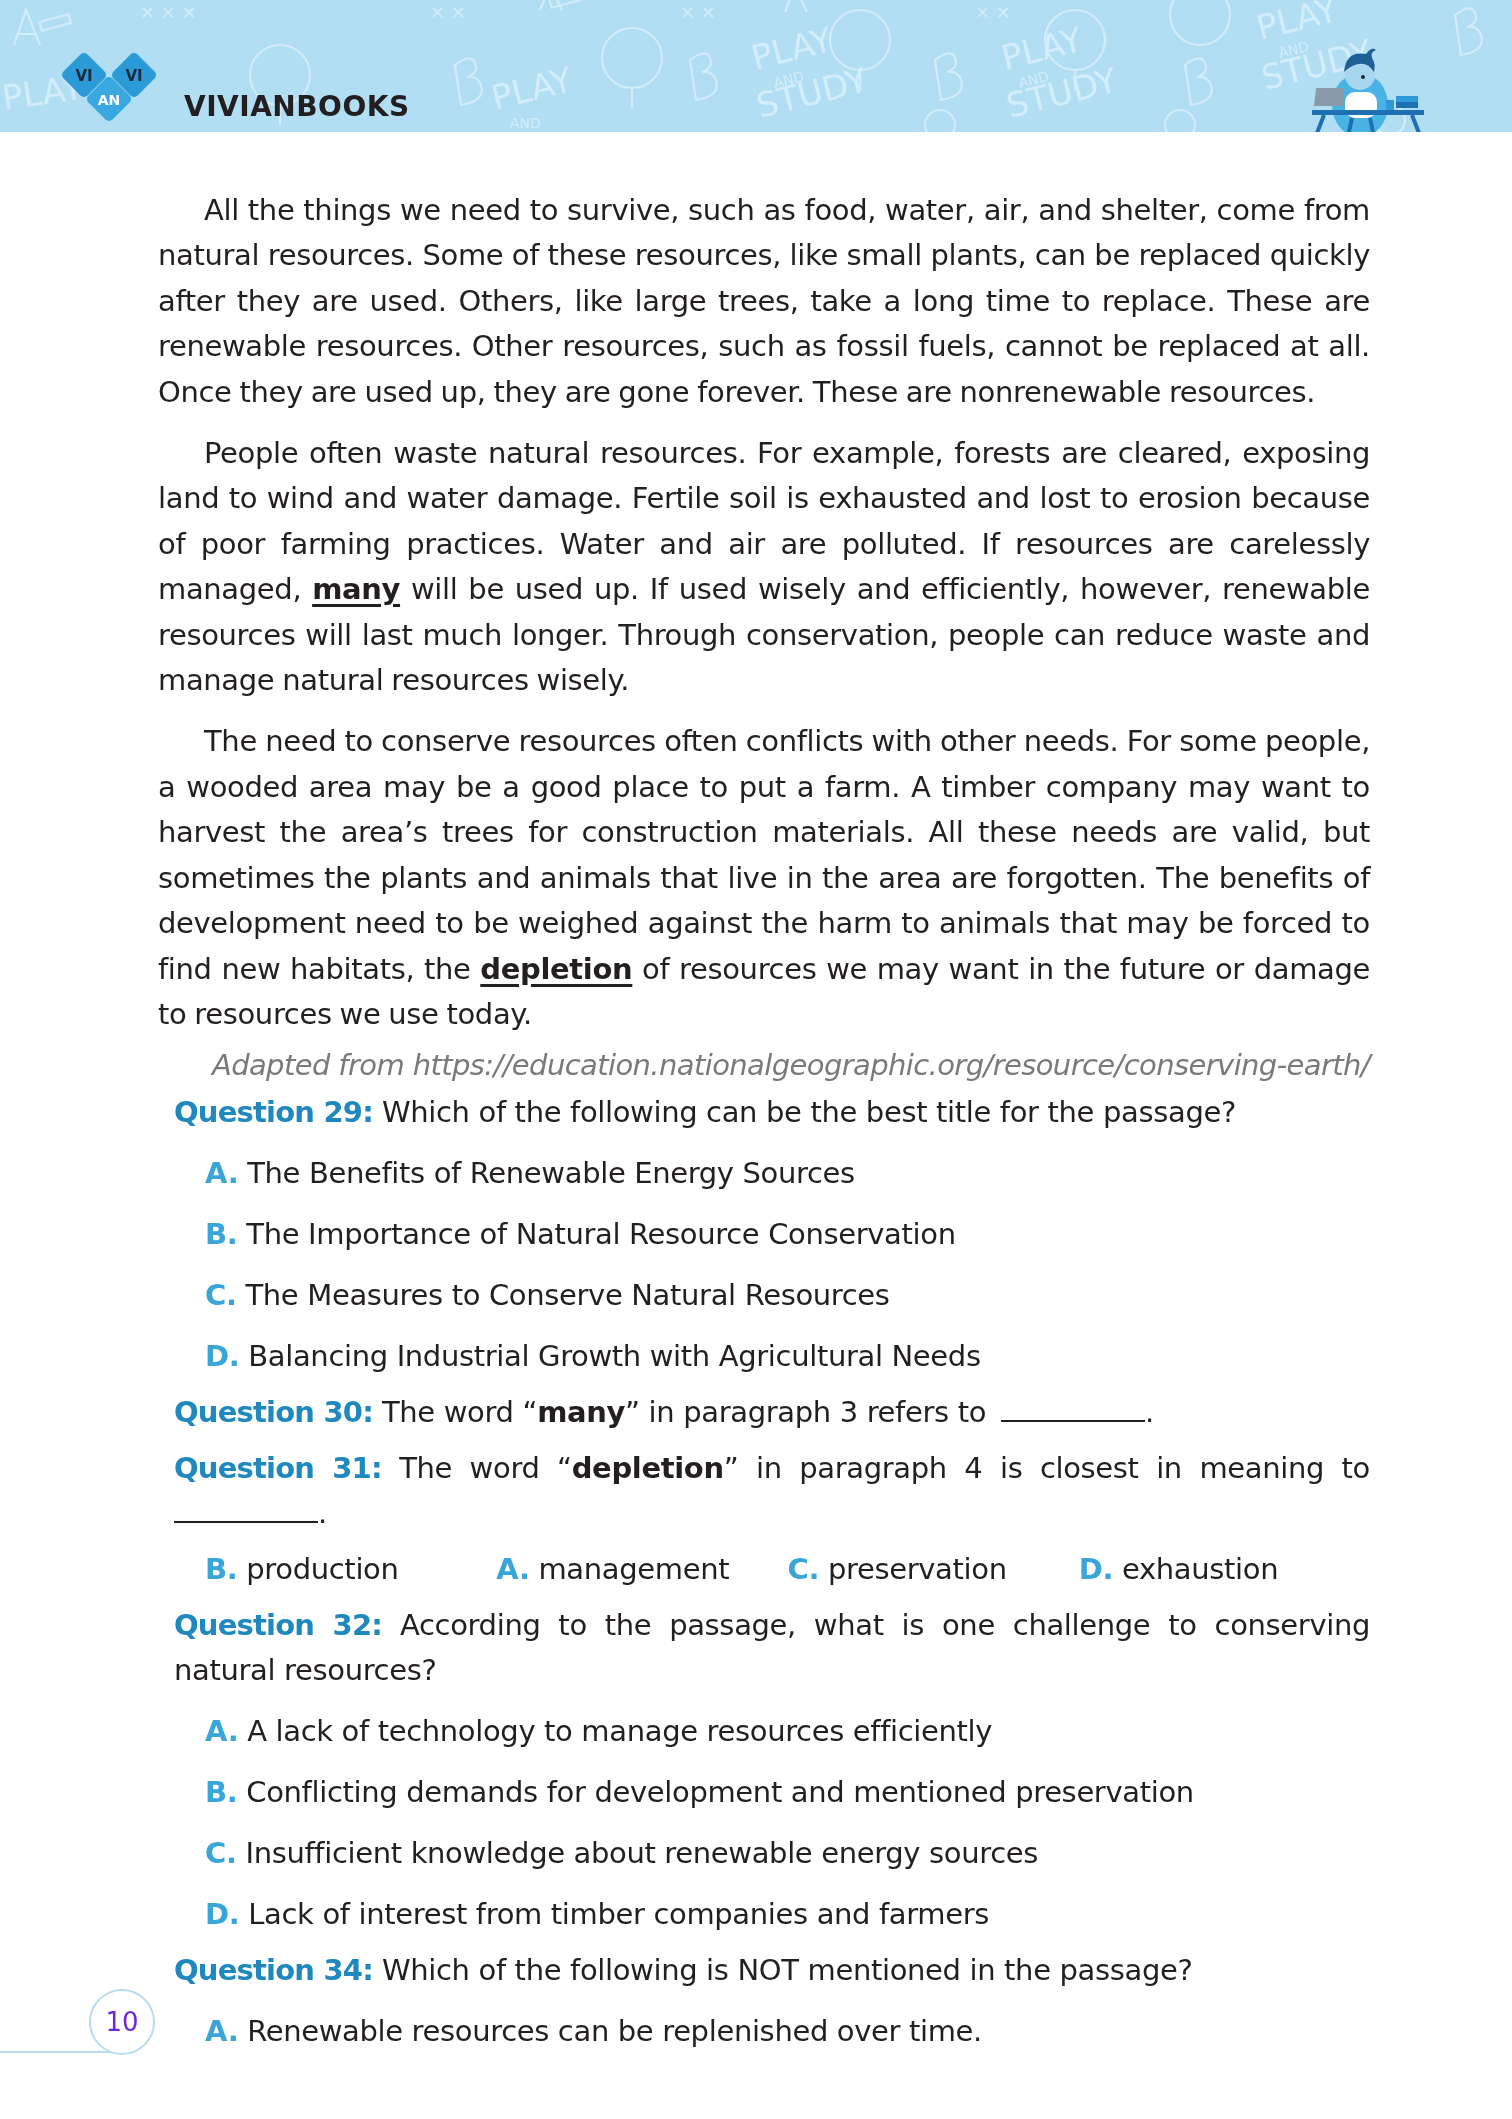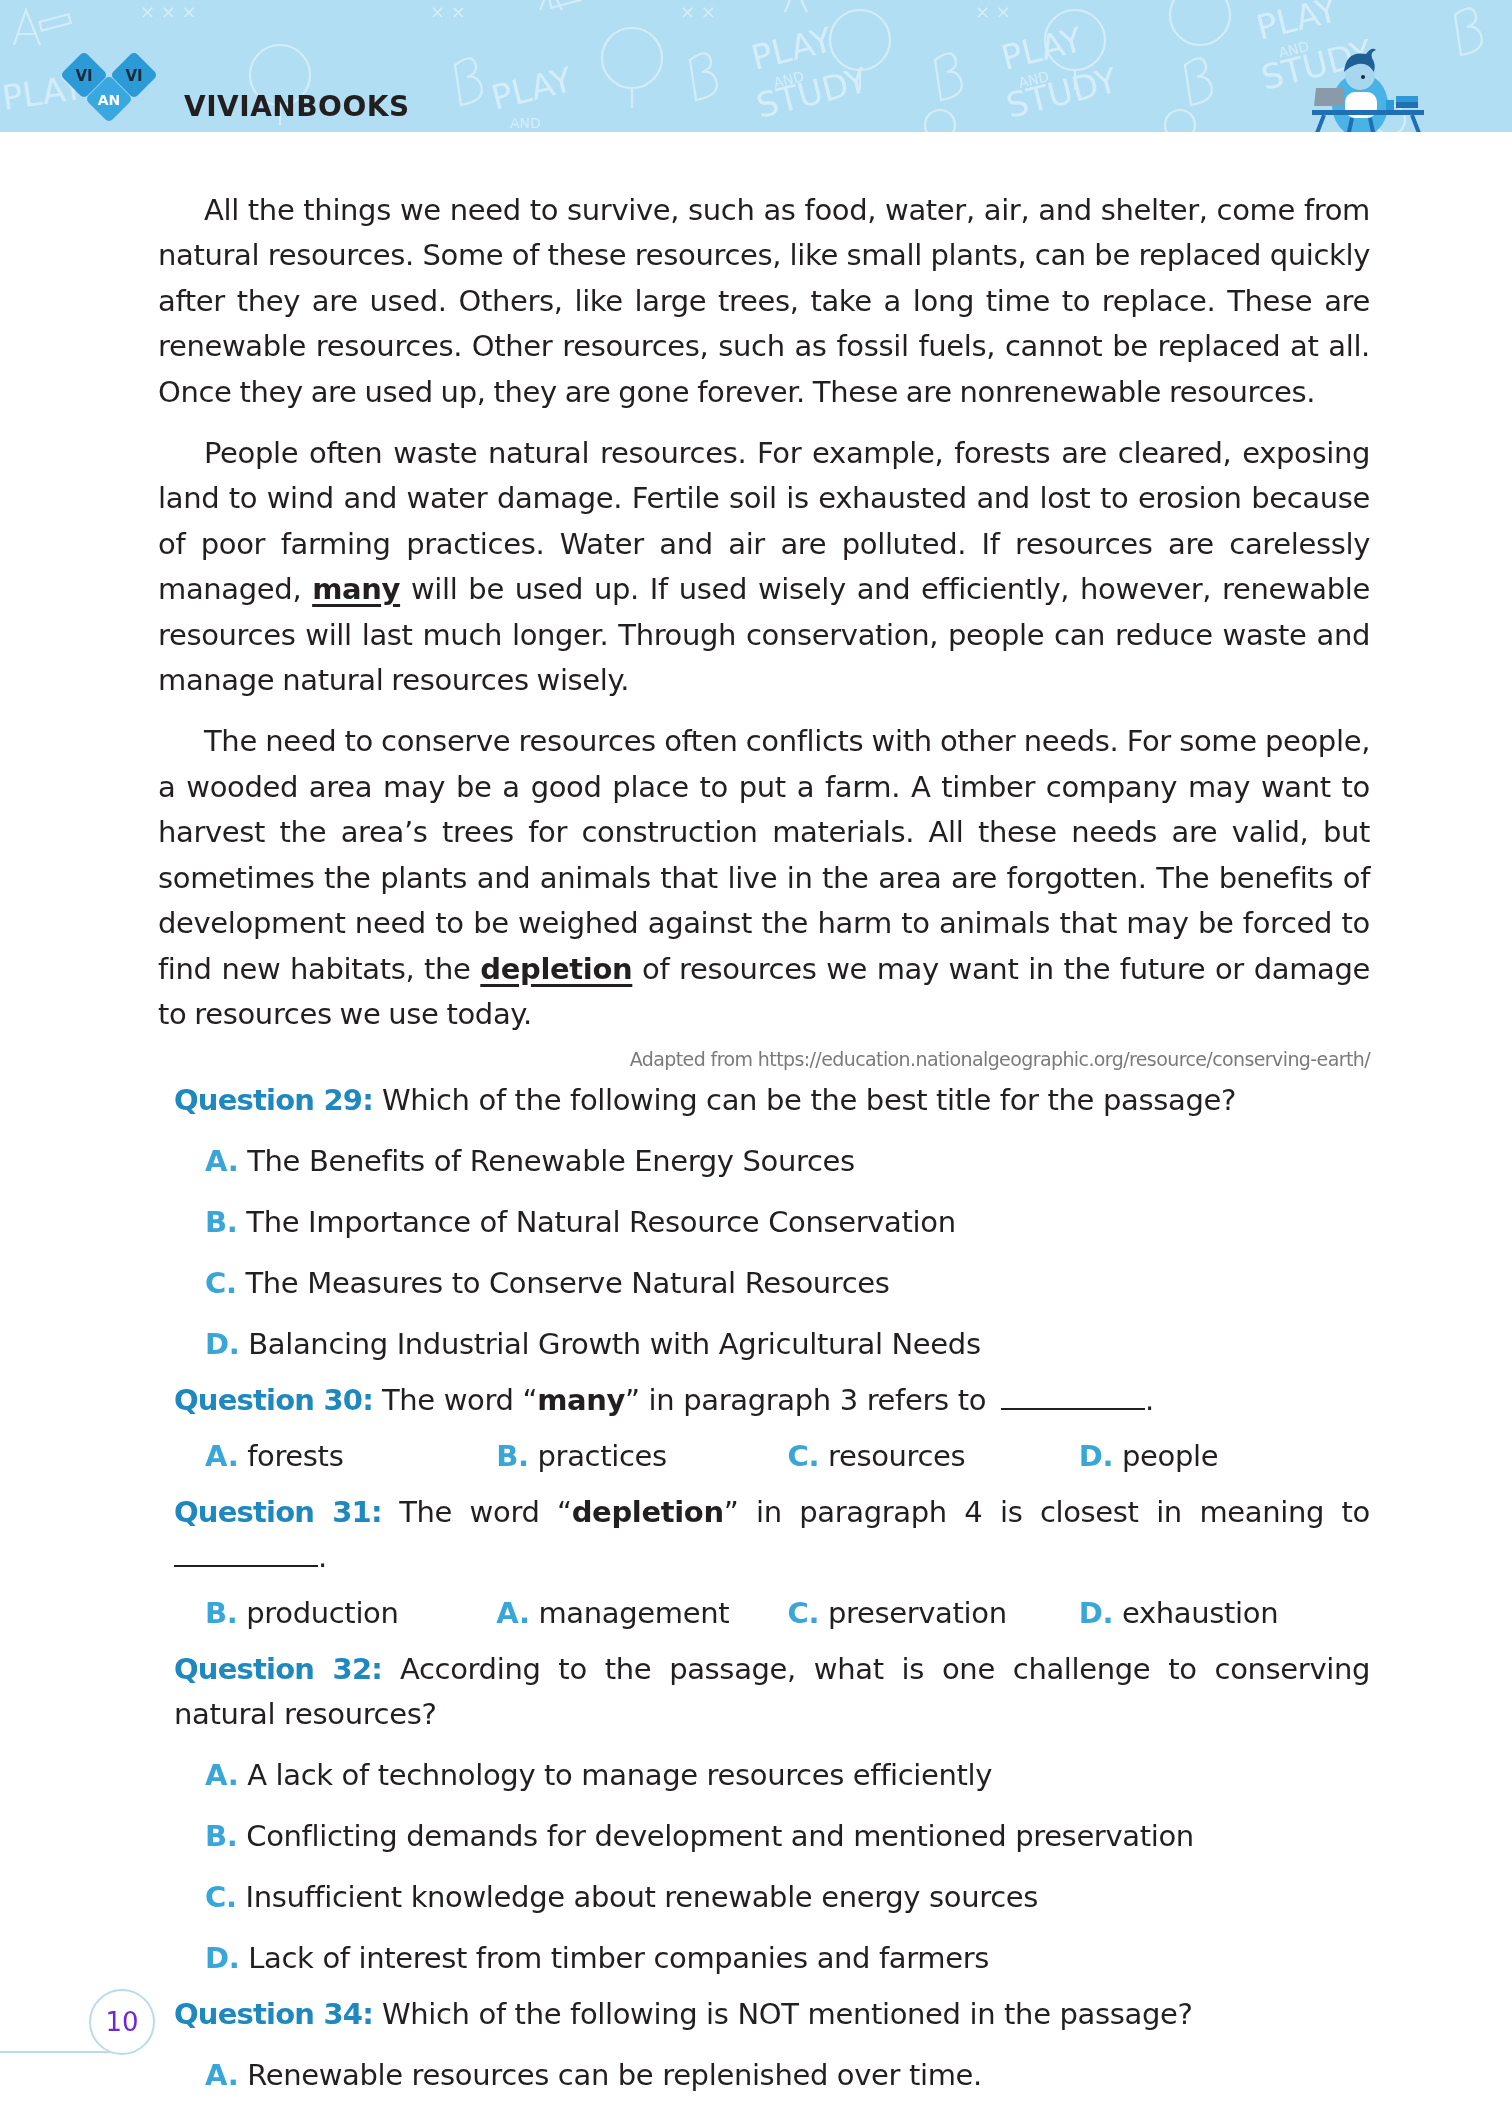--- a/index.html
+++ b/index.html
@@ -14,21 +14,21 @@
   .brand { position:absolute; left:184px; top:90px; font-size:28px; font-weight:bold;
            color:#231f20; letter-spacing:0.5px; font-family:"DejaVu Sans", sans-serif; }
   .mascot { position:absolute; left:1290px; top:30px; width:140px; height:116px; }
 
   
   .content { position:absolute; left:158px; top:172px; width:1212px; }
   .para { font-size:29px; line-height:45.4px; text-align:justify; margin:16px 0 11px 0;
           text-indent:46px; letter-spacing:-0.35px; word-spacing:-1px; }
   .para u b, .keyword { font-weight:bold; text-decoration:underline;
           text-decoration-thickness:3px; text-underline-offset:5px; }
-  .source { font-size:19px; color:#7a7a7a; text-align:right;
+  .source { font-size:29px; font-style:italic; color:#7a7a7a; text-align:right;
             margin:2px 0 8px 0; letter-spacing:-0.6px; }
 
   .q { font-size:29px; line-height:45px; margin:0 0 11px 16px; letter-spacing:-0.35px; text-align:justify; }
   .qlabel { color:#1e88bf; font-weight:bold; letter-spacing:-0.8px; }
   .opt { font-size:29px; line-height:45px; margin:16px 0 11px 47px; letter-spacing:-0.35px; }
   .optrow { display:flex; margin:0 0 11px 47px; font-size:29px; line-height:45px; letter-spacing:-0.35px; }
   .optrow .cell { width:294px; }
   .optrow .cell:nth-child(2) { width:294px; }
   .letter { color:#3aa6d8; font-weight:bold; }
   .blank { display:inline-block; width:144px; border-bottom:2px solid #231f20; height:30px; vertical-align:baseline; margin-left:6px; }
@@ -145,26 +145,20 @@
   <div>
     <div class="q"><span class="qlabel">Question 29:</span><span> Which of the following can be the best title for the passage?</span></div>
     <div class="opt"><span class="letter">A.</span><span> The Benefits of Renewable Energy Sources</span></div>
     <div class="opt"><span class="letter">B.</span><span> The Importance of Natural Resource Conservation</span></div>
     <div class="opt"><span class="letter">C.</span><span> The Measures to Conserve Natural Resources</span></div>
     <div class="opt"><span class="letter">D.</span><span> Balancing Industrial Growth with Agricultural Needs</span></div>
   </div>
 
   <div>
     <div class="q"><span class="qlabel">Question 30:</span><span> The word “</span><b>many</b><span>” in paragraph 3 refers to </span><span class="blank"></span><span>.</span></div>
-    <div class="optrow">
-      <div class="cell"><span class="letter">A.</span><span> forests</span></div>
-      <div class="cell"><span class="letter">B.</span><span> practices</span></div>
-      <div class="cell"><span class="letter">C.</span><span> resources</span></div>
-      <div class="cell"><span class="letter">D.</span><span> people</span></div>
-    </div>
   </div>
 
   <div>
     <div class="q"><span class="qlabel">Question 31:</span><span> The word “</span><b>depletion</b><span>” in paragraph 4 is closest in meaning to</span><span class="blank tight"></span><span>.</span></div>
     <div class="optrow">
       <div class="cell"><span class="letter">B.</span><span> production</span></div>
       <div class="cell"><span class="letter">A.</span><span> management</span></div>
       <div class="cell"><span class="letter">C.</span><span> preservation</span></div>
       <div class="cell"><span class="letter">D.</span><span> exhaustion</span></div>
     </div>

